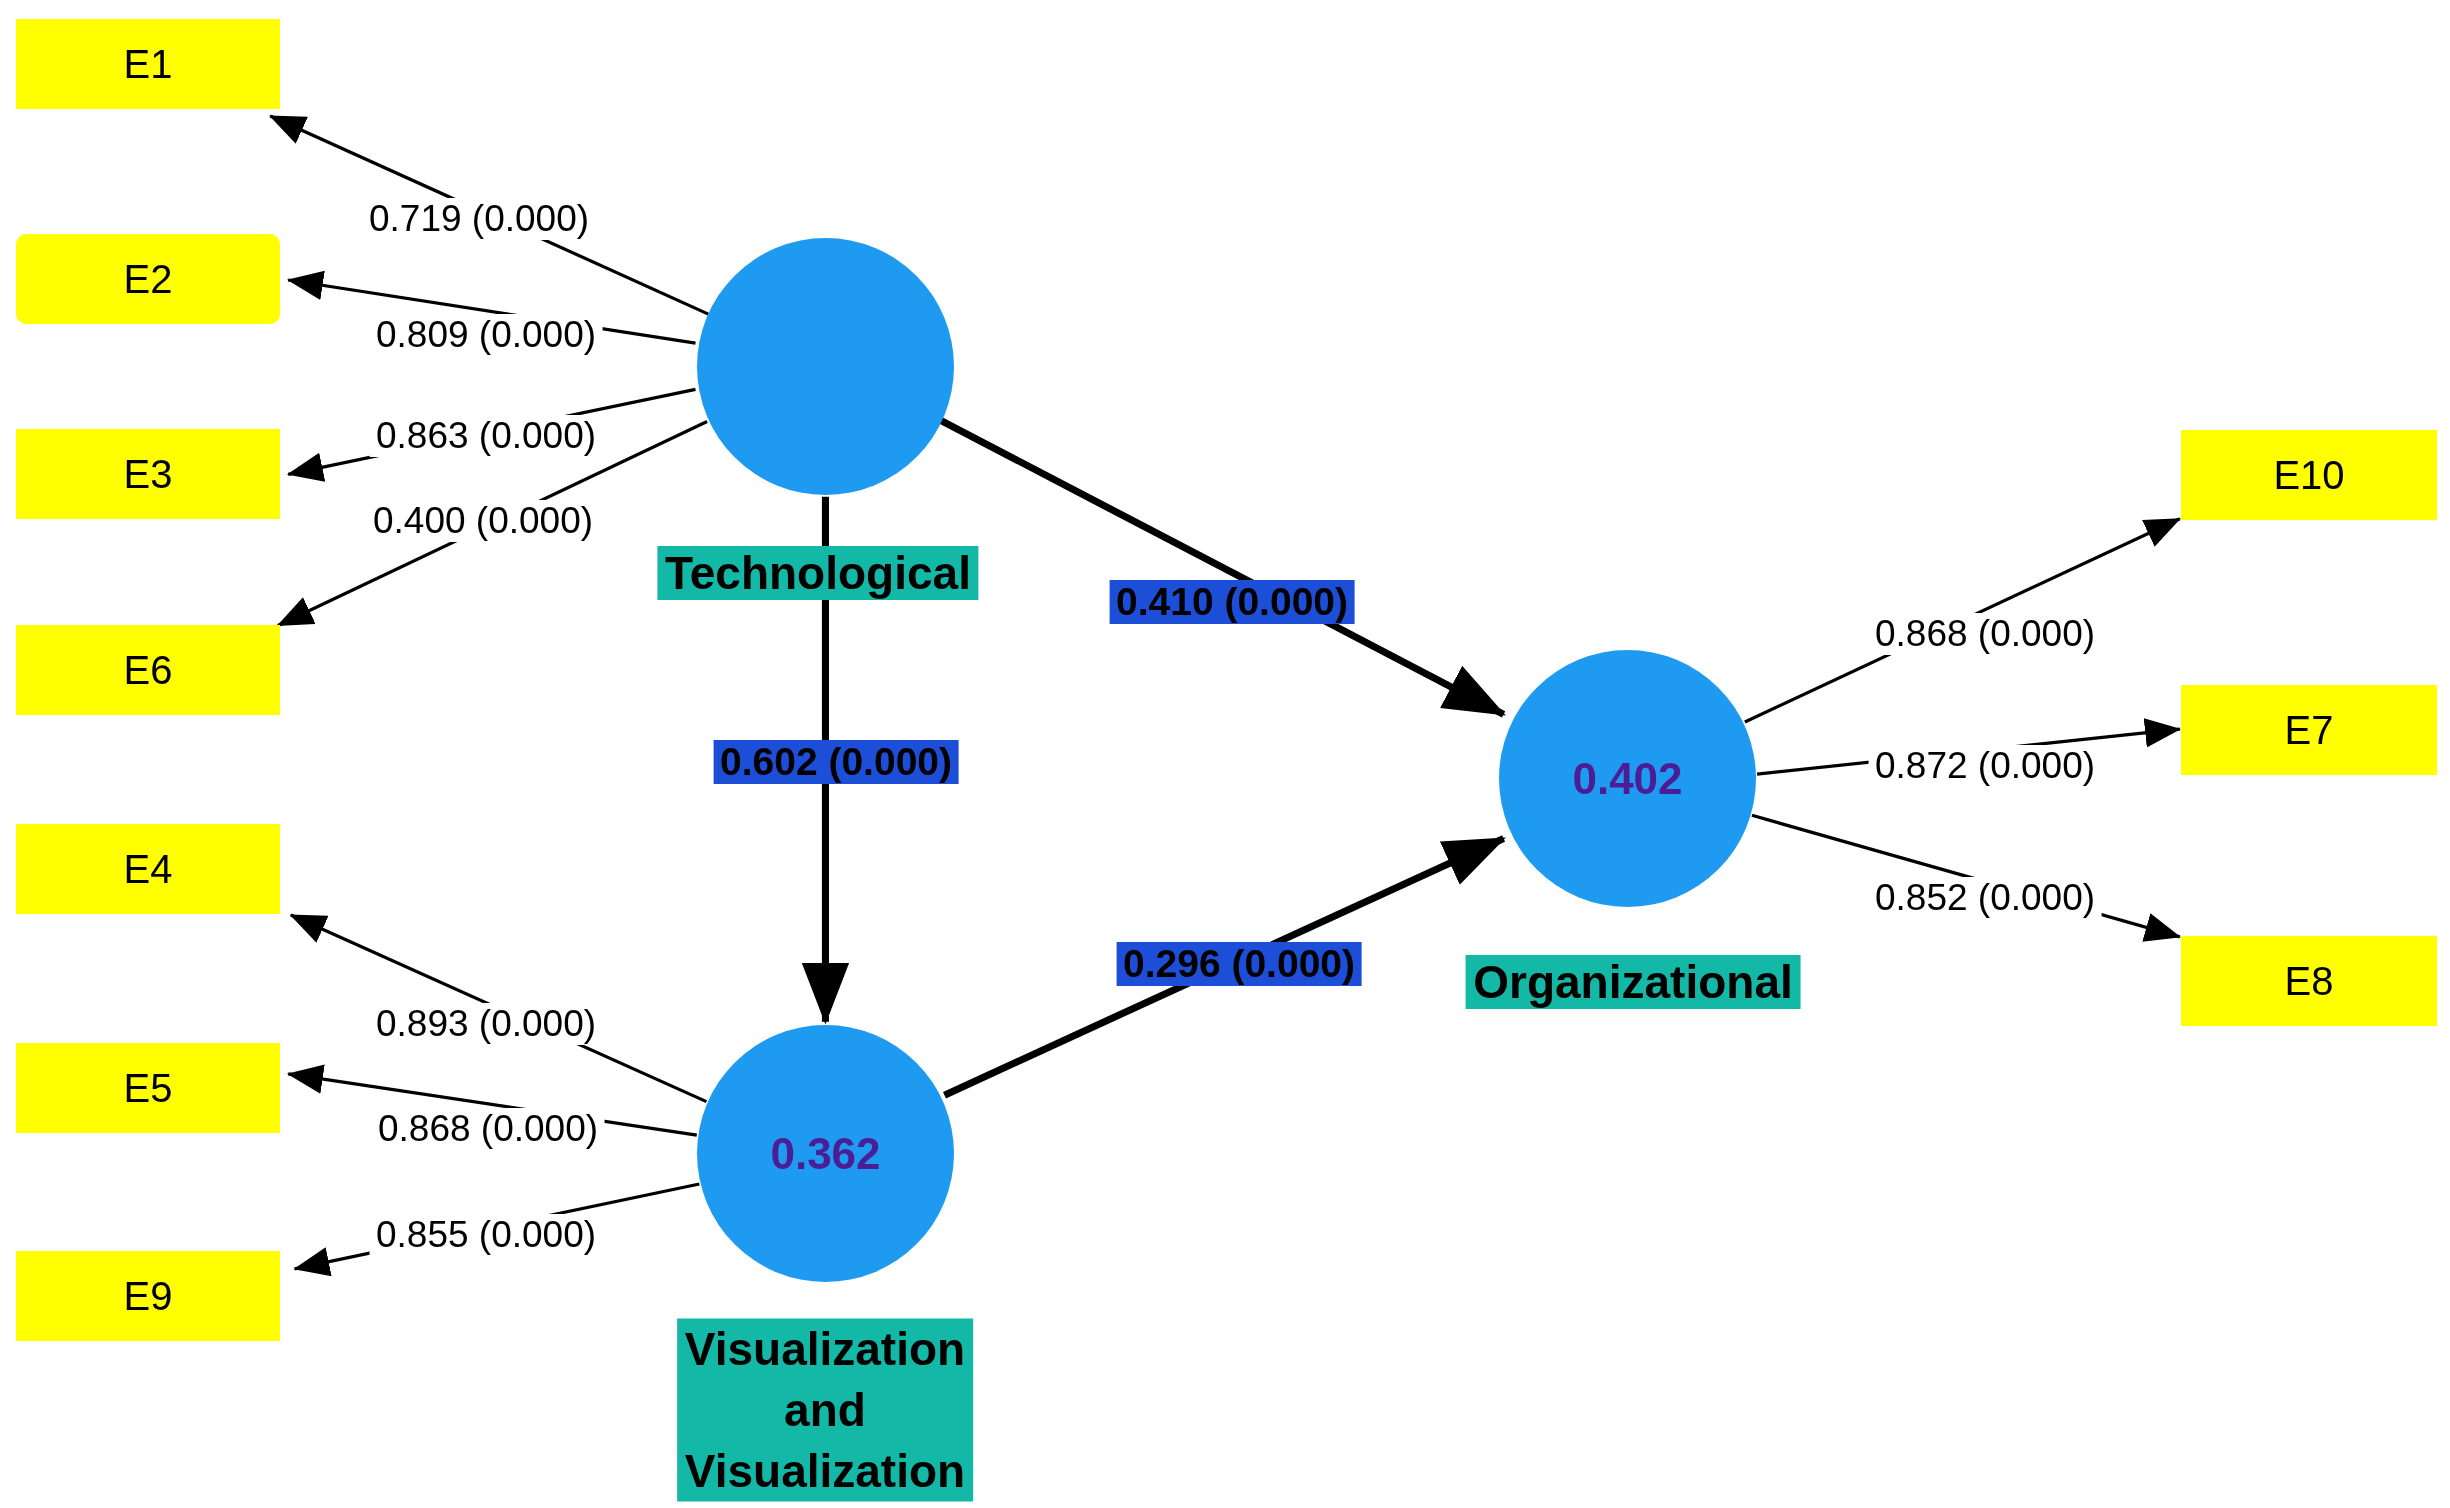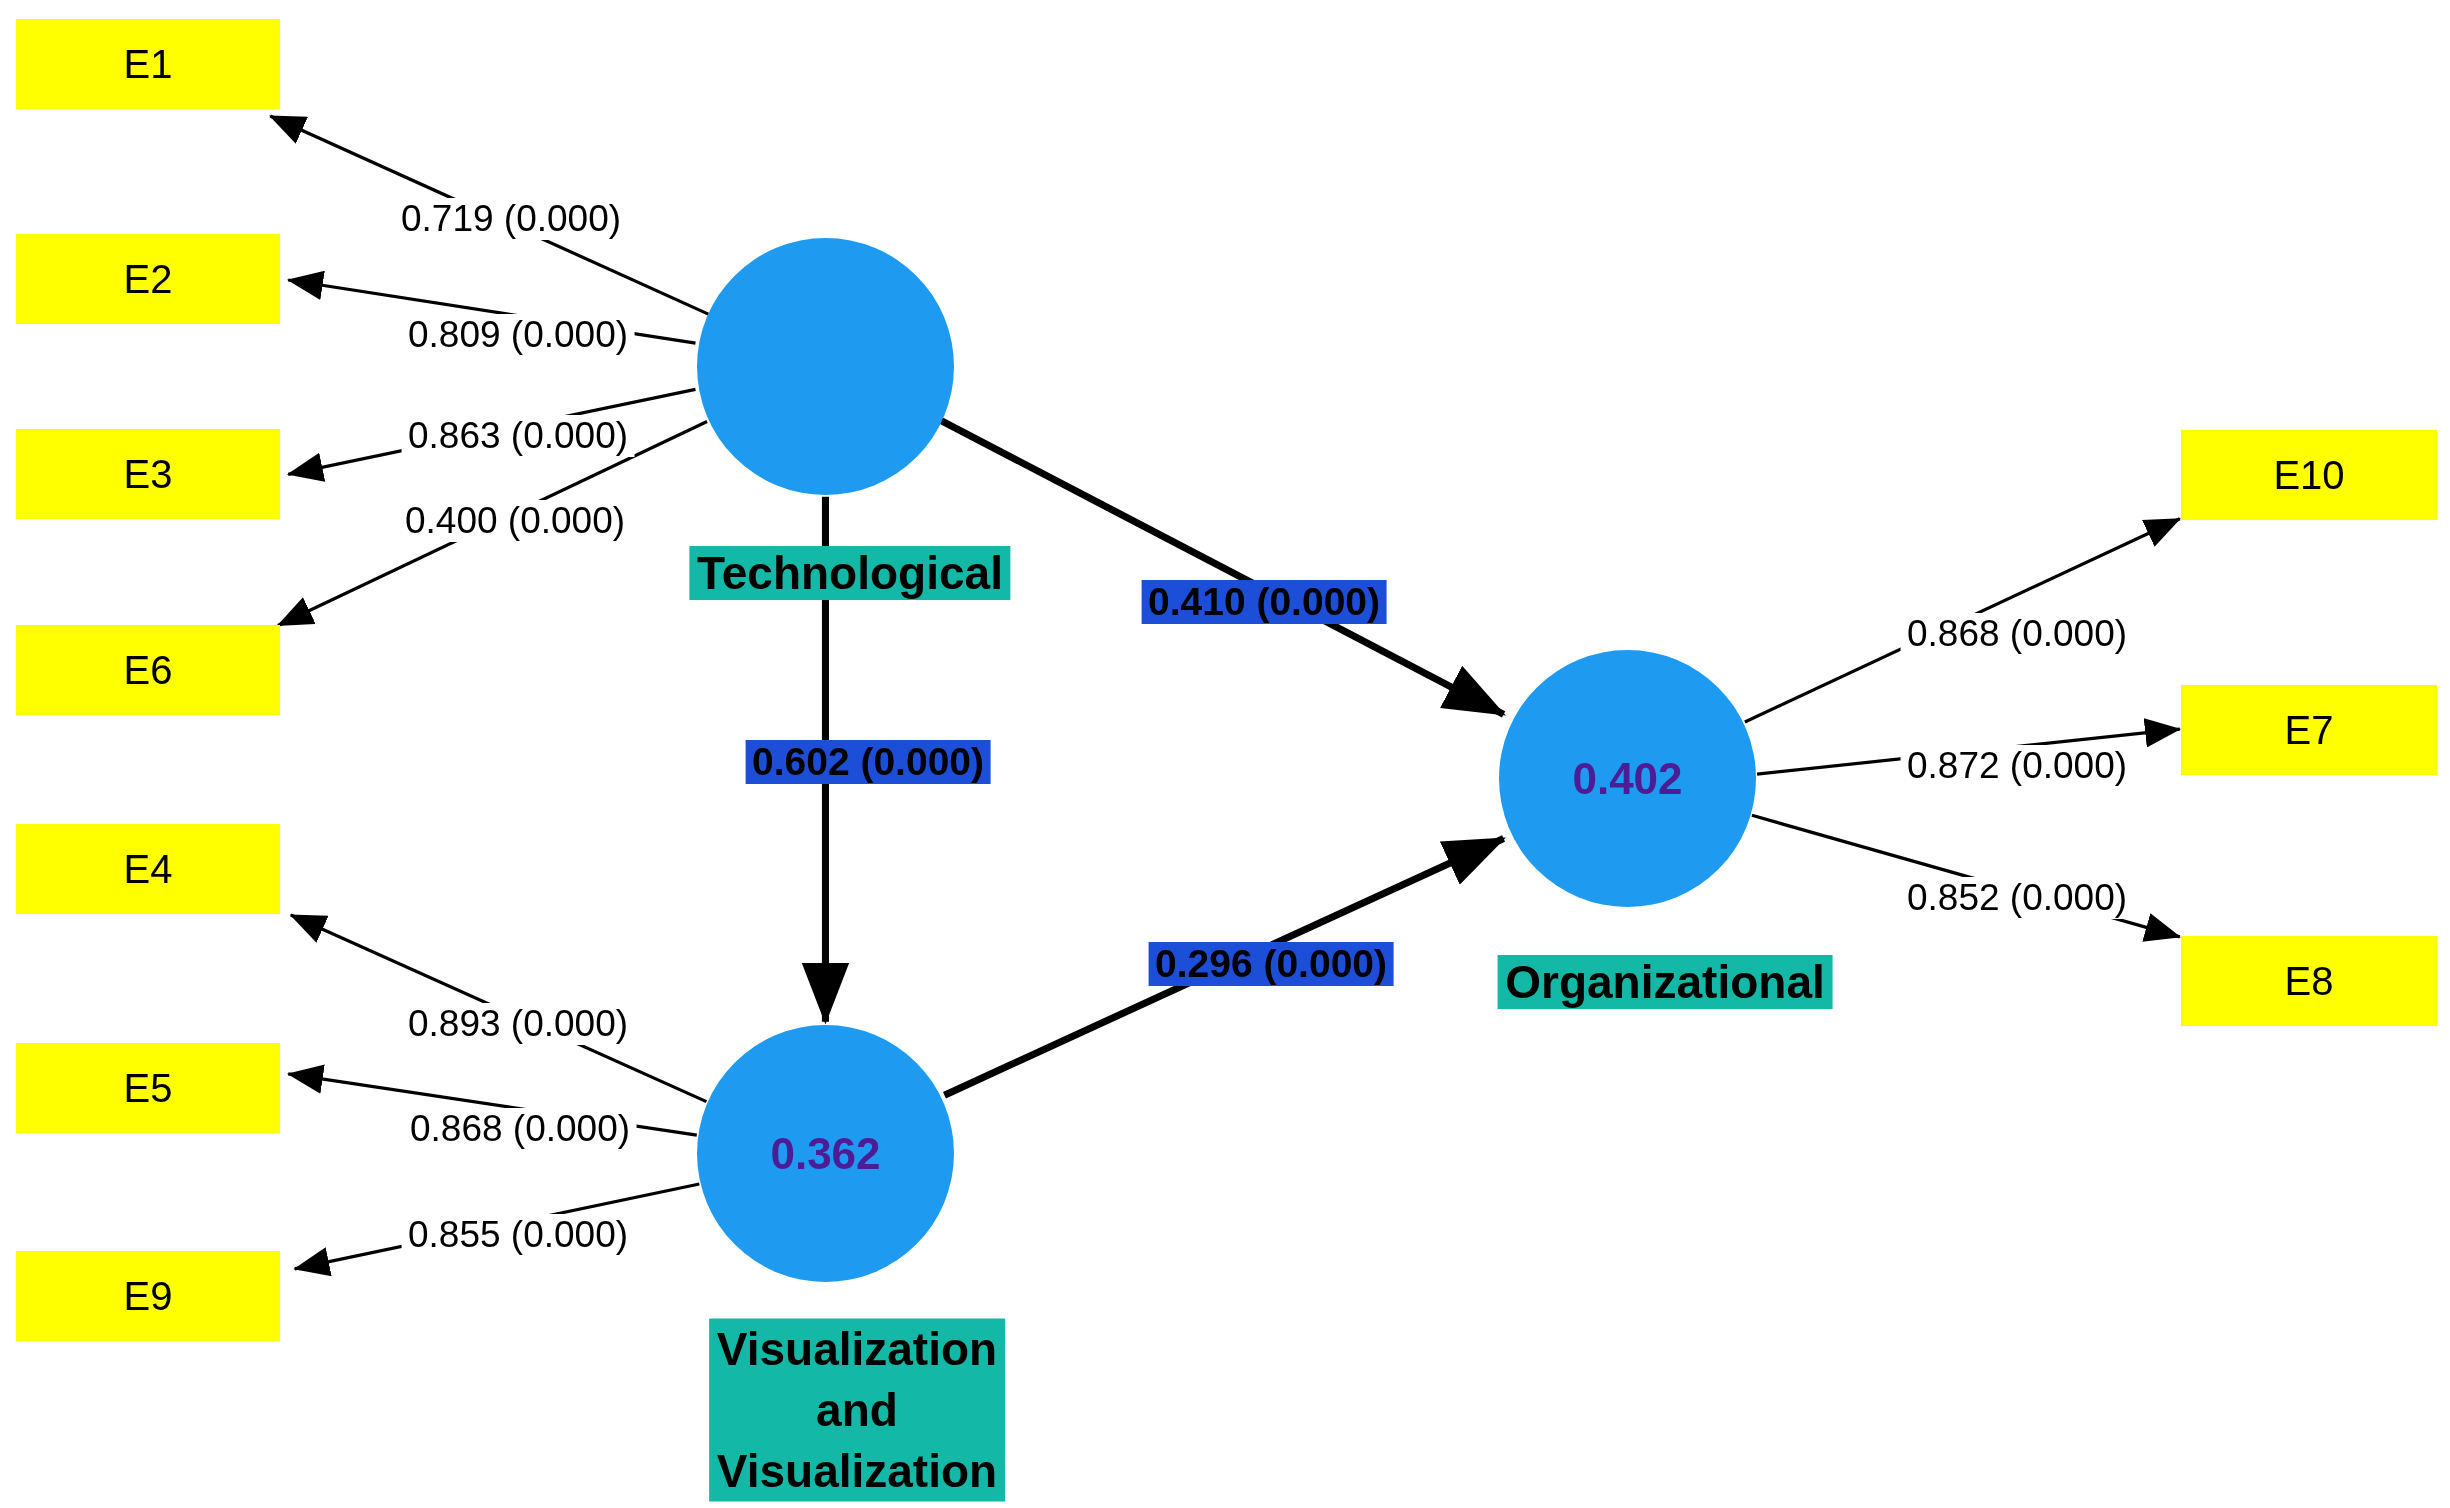--- a/index.html
+++ b/index.html
@@ -48,21 +48,20 @@
   .construct .rsq {
     color: #4c1d95;
     font-size: 44px;
     font-weight: 700;
   }
   .lbl {
     position: absolute;
     transform: translate(-50%, -50%);
     white-space: nowrap;
     color: #000000;
-    margin-left: 32px;
   }
   .loading-lbl {
     font-size: 37px;
     font-weight: 400;
     background: #ffffff;
     padding: 0 6.4px;
   }
   .coef-lbl {
     font-size: 39px;
     font-weight: 700;
@@ -105,21 +104,21 @@
     <line x1="2723" y1="1267" x2="3388" y2="1456" stroke="#000000" stroke-width="5" marker-end="url(#arrow-thin)"></line>
 
     <line x1="1462" y1="653" x2="2337" y2="1110" stroke="#000000" stroke-width="11" marker-end="url(#arrow-thick)"></line>
     <line x1="1283" y1="772" x2="1283" y2="1588" stroke="#000000" stroke-width="11" marker-end="url(#arrow-thick)"></line>
     <line x1="1468" y1="1702" x2="2337" y2="1303" stroke="#000000" stroke-width="11" marker-end="url(#arrow-thick)"></line>
   </svg>
 
   <div class="indicator" style="left:16px; top:19.3px;">
     <span>E1</span>
   </div>
-  <div class="indicator" style="left:16px; top:234px;">
+  <div class="indicator" style="left:16px; top:234px;border-radius:10px;">
     <span>E2</span>
   </div>
   <div class="indicator" style="left:16px; top:429px;">
     <span>E3</span>
   </div>
   <div class="indicator" style="left:16px; top:625px;">
     <span>E6</span>
   </div>
   <div class="indicator" style="left:16px; top:824px;">
     <span>E4</span>

